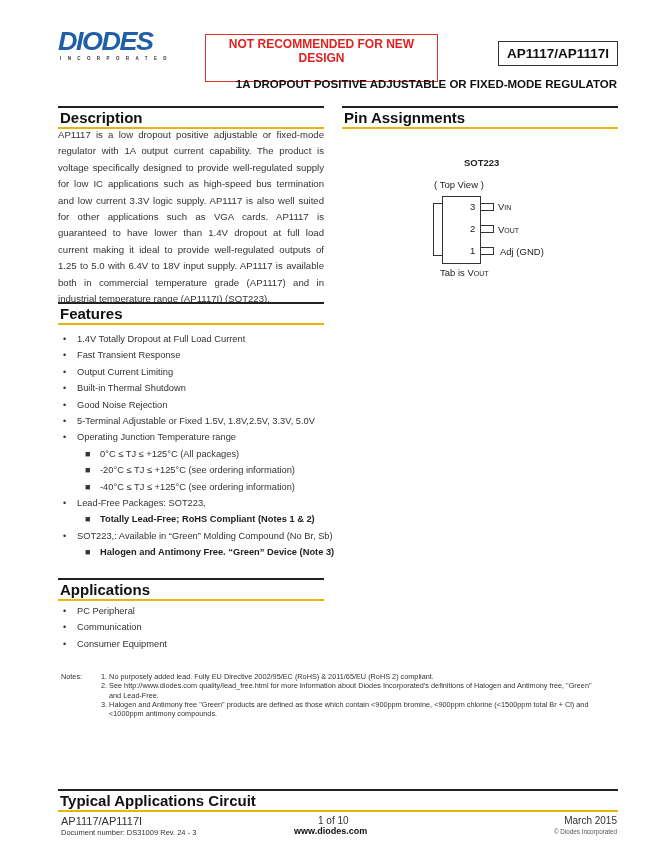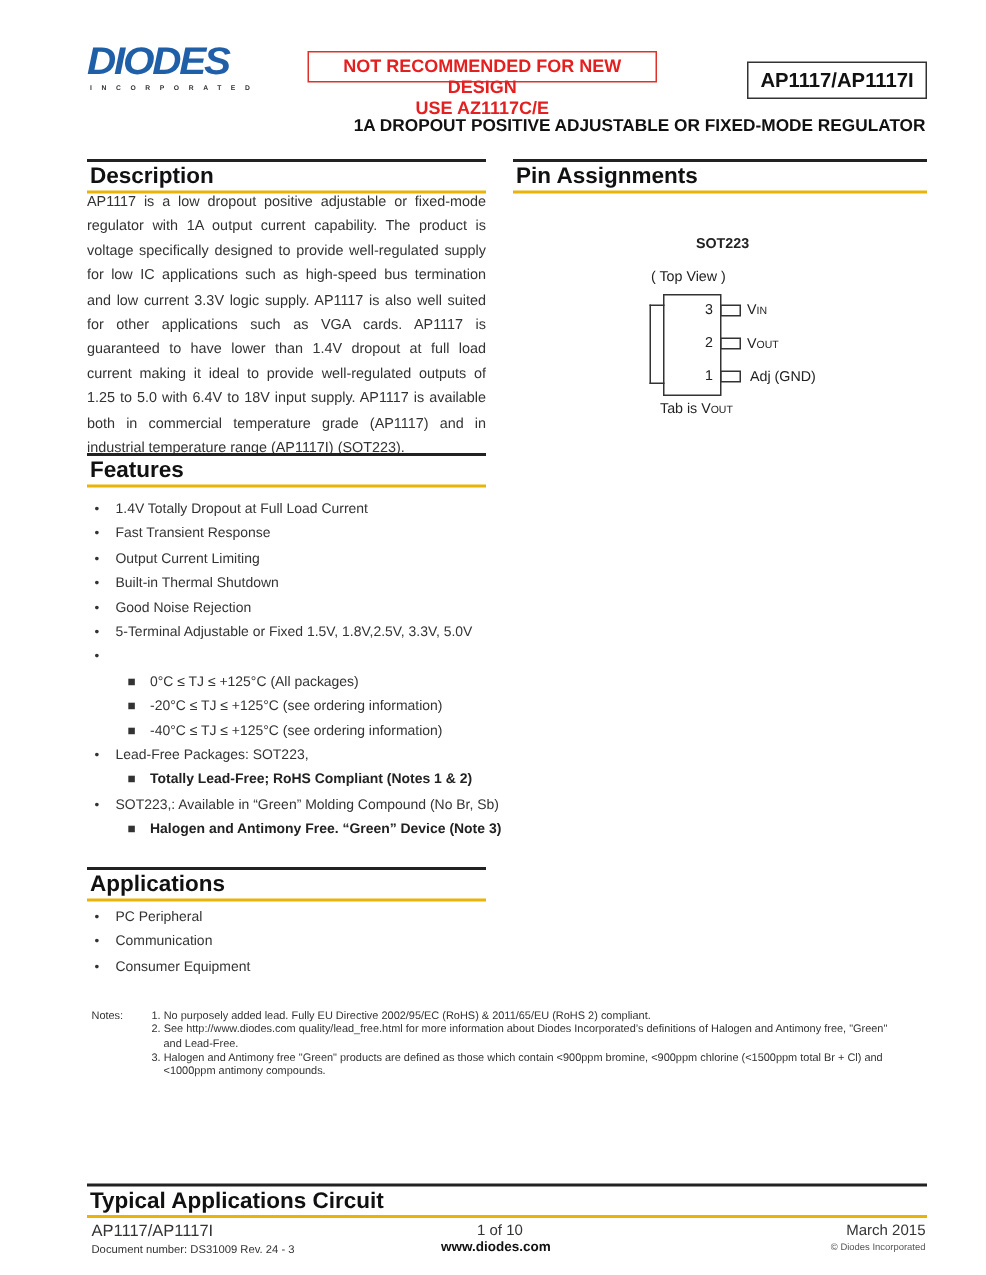--- a/index.html
+++ b/index.html
@@ -5,21 +5,21 @@
   html, body { margin:0; padding:0; background:#ffffff; }
   body { width:657px; height:850px; position:relative; overflow:hidden;
          font-family:"Liberation Sans", sans-serif; color:#222; }
   .abs { position:absolute; }
 
   
   .logo { left:58px; top:30px; width:116px; height:30px; }
   .logo-word { position:absolute; left:0; top:-4px; font-weight:bold; font-size:27px;
                color:#1f5fa8; letter-spacing:-1.5px; font-style:italic; transform:scaleY(0.95); }
   .logo-sub { position:absolute; left:2px; top:26px; font-size:4.5px; letter-spacing:6.4px; color:#333; font-weight:bold; }
-  .warn-box { left:205px; top:34px; width:233px; height:21px; border:1px solid #e0302a;
+  .warn-box { left:205px; top:34px; width:233px; height:48px; border:1px solid #e0302a;
               color:#e41f1f; font-weight:bold; font-size:12px; text-align:center; line-height:14px; padding-top:2px; box-sizing:border-box; }
   .part-box { left:498px; top:41px; width:120px; height:25px; border:1px solid #333; box-sizing:border-box;
               font-weight:bold; font-size:13.5px; text-align:center; line-height:23px; color:#111; }
   .subtitle { right:40px; top:78px; font-weight:bold; font-size:11.5px; color:#111; }
 
   
   .sec { border-top:2px solid #222; border-bottom:2px solid #eab308; height:19px; }
   .sec span { display:block; font-weight:bold; font-size:15px; line-height:19px; color:#111; padding-left:2px; }
 
   .desc { left:58px; top:127px; width:266px; font-size:9.6px; line-height:16.4px; text-align:justify; color:#333; }
@@ -53,21 +53,20 @@
 </head>
 <body>
 
 <div class="abs logo">
   <div class="logo-word">DIODES</div>
   <div class="logo-sub">INCORPORATED</div>
 </div>
 
 <div class="abs warn-box">
   <div>NOT RECOMMENDED FOR NEW DESIGN</div>
-  <div>USE AZ1117C/E</div>
 </div>
 
 <div class="abs part-box">AP1117/AP1117I</div>
 
 <div class="abs subtitle">1A DROPOUT POSITIVE ADJUSTABLE OR FIXED-MODE REGULATOR</div>
 
 <div class="abs sec" style="left:58px; top:106px; width:266px;">
   <span>Description</span>
 </div>
 <div class="abs desc">AP1117 is a low dropout positive adjustable or fixed-mode regulator with 1A output current capability. The product is voltage specifically designed to provide well-regulated supply for low IC applications such as high-speed bus termination and low current 3.3V logic supply. AP1117 is also well suited for other applications such as VGA cards. AP1117 is guaranteed to have lower than 1.4V dropout at full load current making it ideal to provide well-regulated outputs of 1.25 to 5.0 with 6.4V to 18V input supply. AP1117 is available both in commercial temperature grade (AP1117) and in industrial temperature range (AP1117I) (SOT223).</div>
@@ -122,20 +121,21 @@
   <li class="lvl1">
       <span class="dot">•</span>
       <span class="txt">Good Noise Rejection</span>
     </li>
   <li class="lvl1">
       <span class="dot">•</span>
       <span class="txt">5-Terminal Adjustable or Fixed 1.5V, 1.8V,2.5V, 3.3V, 5.0V</span>
     </li>
   <li class="lvl1">
       <span class="dot">•</span>
+      <span class="txt">Operating Junction Temperature range</span>
     </li>
   <li class="lvl2">
       <span class="dot">■</span>
       <span class="txt"> 0°C ≤ TJ ≤ +125°C (All packages)</span>
     </li>
   <li class="lvl2">
       <span class="dot">■</span>
       <span class="txt">-20°C ≤ TJ ≤ +125°C (see ordering information)</span>
     </li>
   <li class="lvl2">

